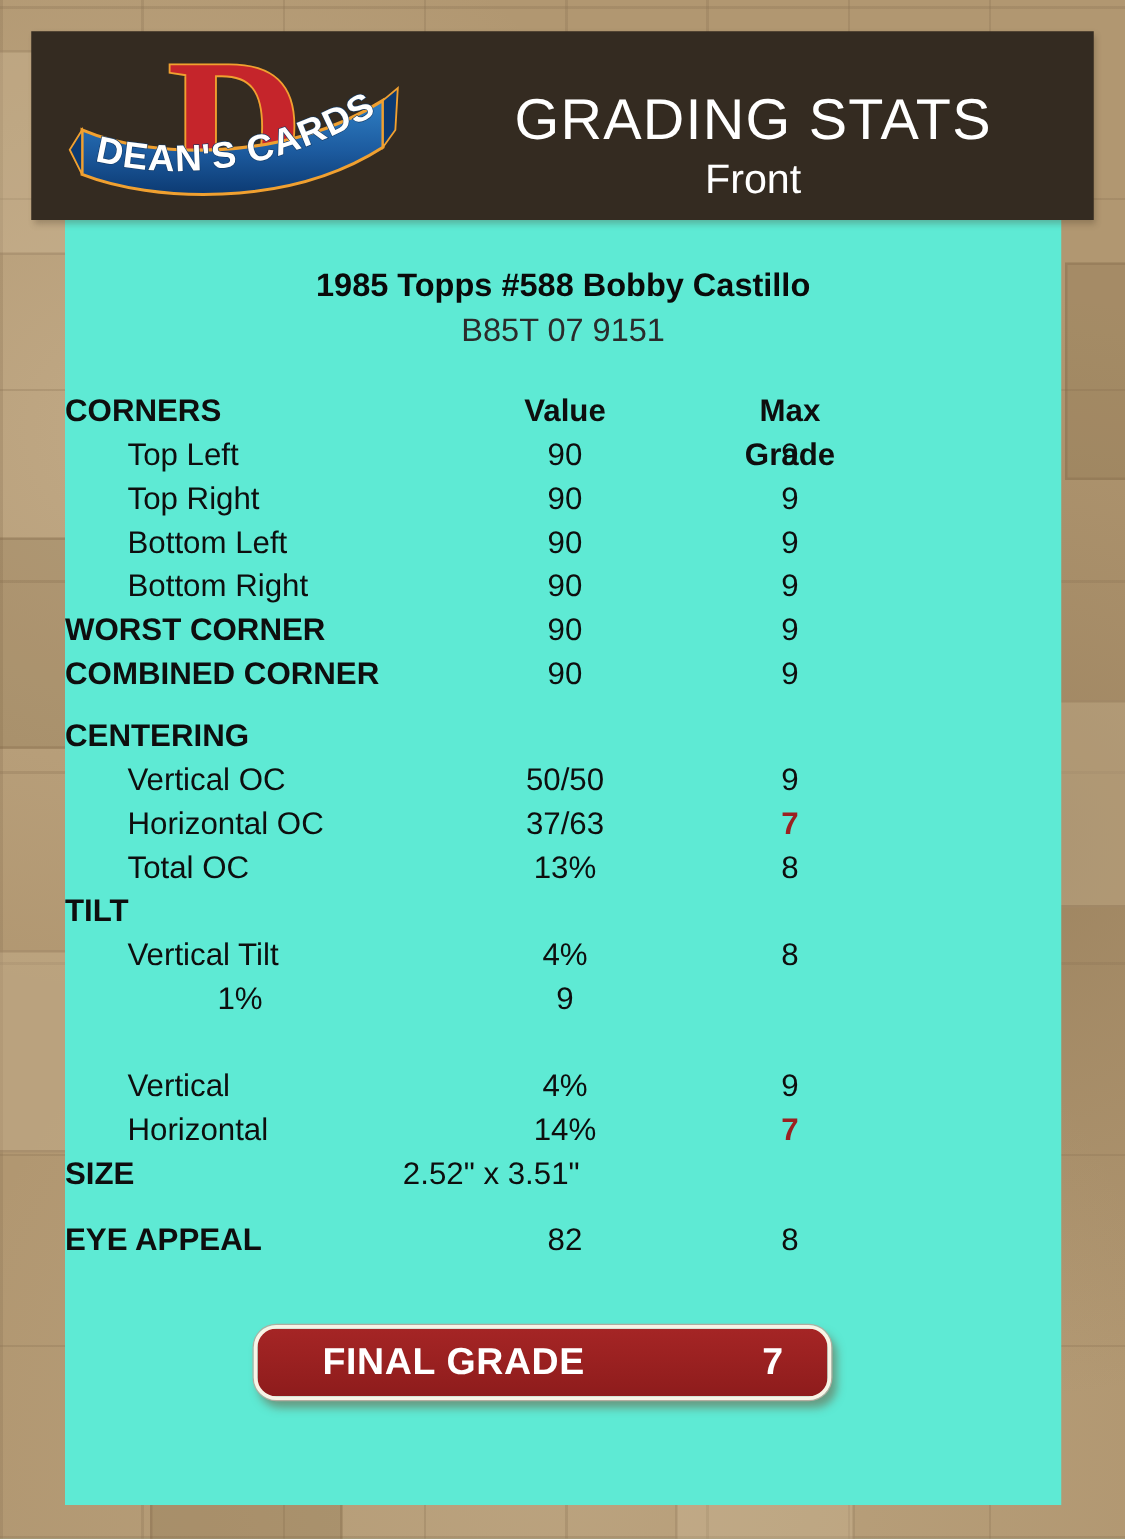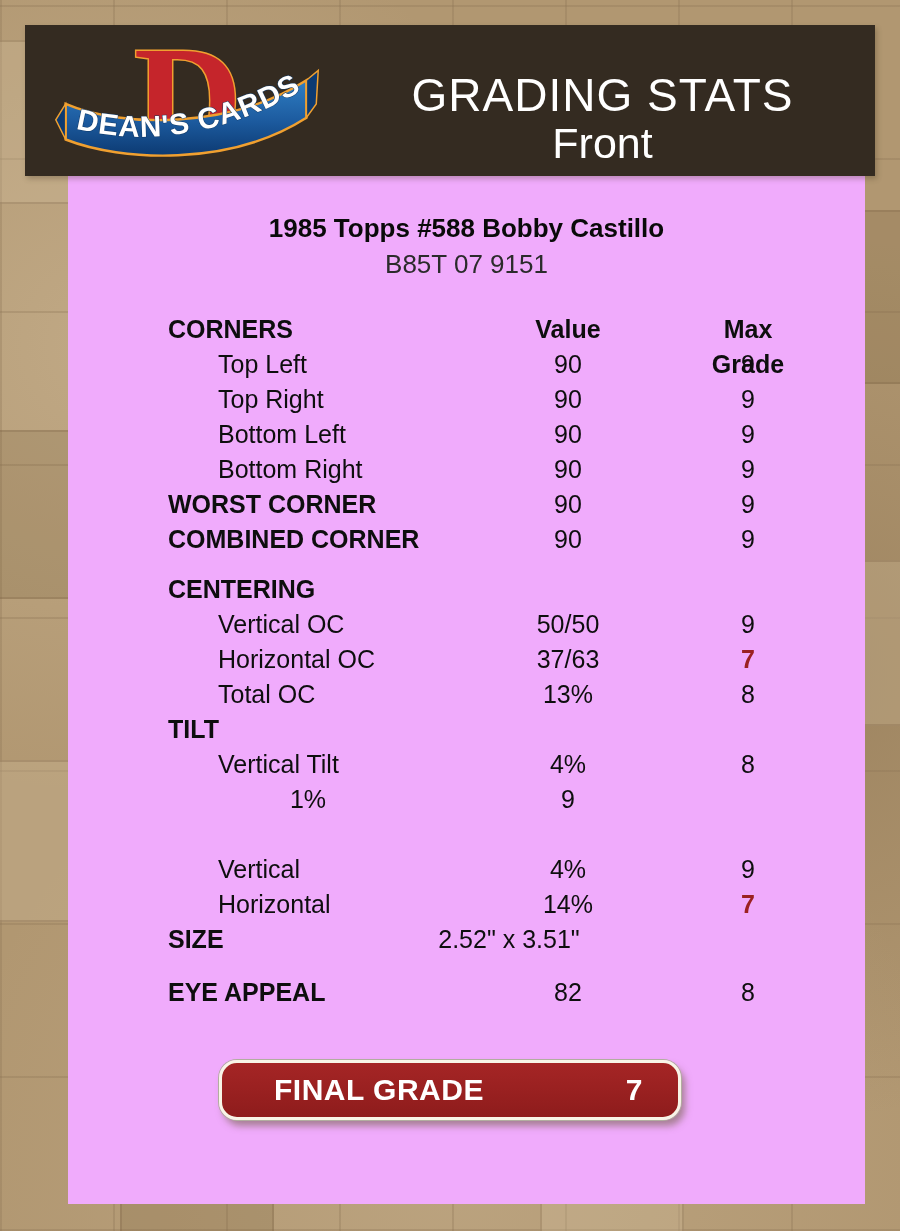--- a/index.html
+++ b/index.html
@@ -29,32 +29,32 @@
     background:#342b21;
     box-shadow:2px 3px 5px rgba(70,55,35,.30);
   }
   .logo{position:absolute;left:28px;top:2px;width:270px;height:148px;}
   .header-titles{
     position:absolute;left:305px;top:0;width:545px;height:182px;
     display:flex;flex-direction:column;justify-content:center;align-items:center;
     color:#ffffff;text-align:center;
   }
   .header-title{font-size:46px;line-height:54px;letter-spacing:1px;font-weight:400;}
-  .header-subtitle{font-size:43px;line-height:42px;font-weight:400;}
+  .header-subtitle{font-size:33px;line-height:42px;font-weight:400;}
 
   
   .panel{
-    position:absolute;left:68px;top:176px;width:797px;height:1028px;z-index:1;
-    background:#f0abfc;
+    position:absolute;left:52px;top:176px;width:797px;height:1028px;z-index:1;
+    background:#5eead4;
   }
   .card-title-block{margin-top:34px;text-align:center;color:#000;}
   .card-title{font-size:26px;line-height:36px;font-weight:bold;color:#0a0a0a;}
   .card-serial{font-size:26px;line-height:36px;font-weight:400;color:#2b2b2b;}
 
-  .stats-table{margin-top:30px;padding-left:100px;color:#0e0e0e;}
+  .stats-table{margin-top:30px;color:#0e0e0e;}
   .row{
     display:grid;grid-template-columns:280px 240px 120px;
     height:35px;line-height:35px;font-size:25px;
   }
   .row.gap{margin-top:15px;}
   .row.gap-lg{margin-top:18px;}
   .row .label{text-align:left;white-space:nowrap;}
   .row .label.indent{padding-left:50px;}
   .row .bold, .row .label.bold{font-weight:bold;}
   .row .value{text-align:center;}

